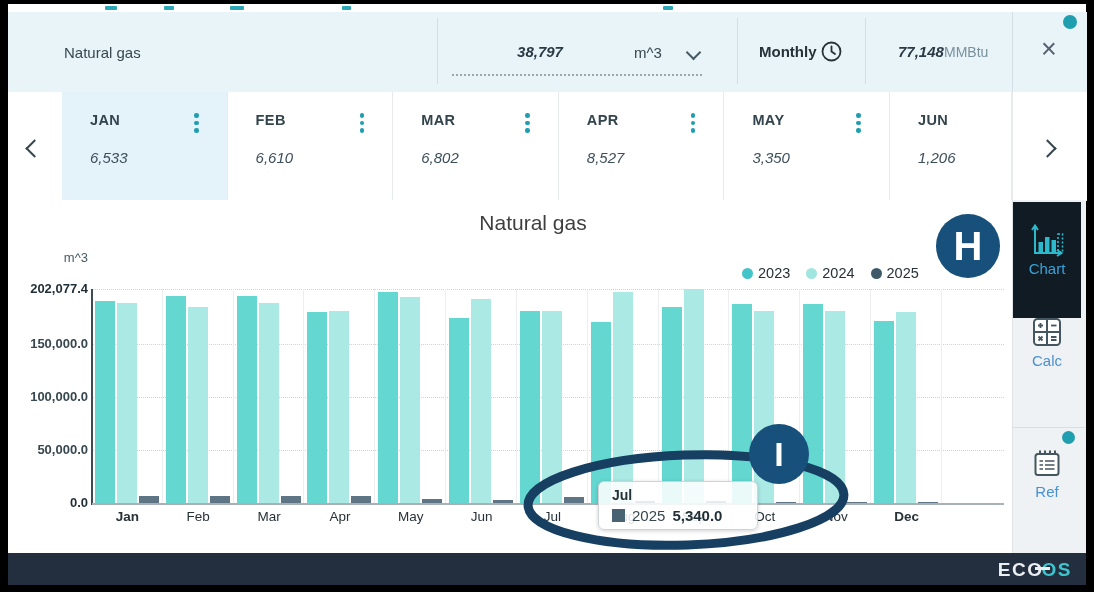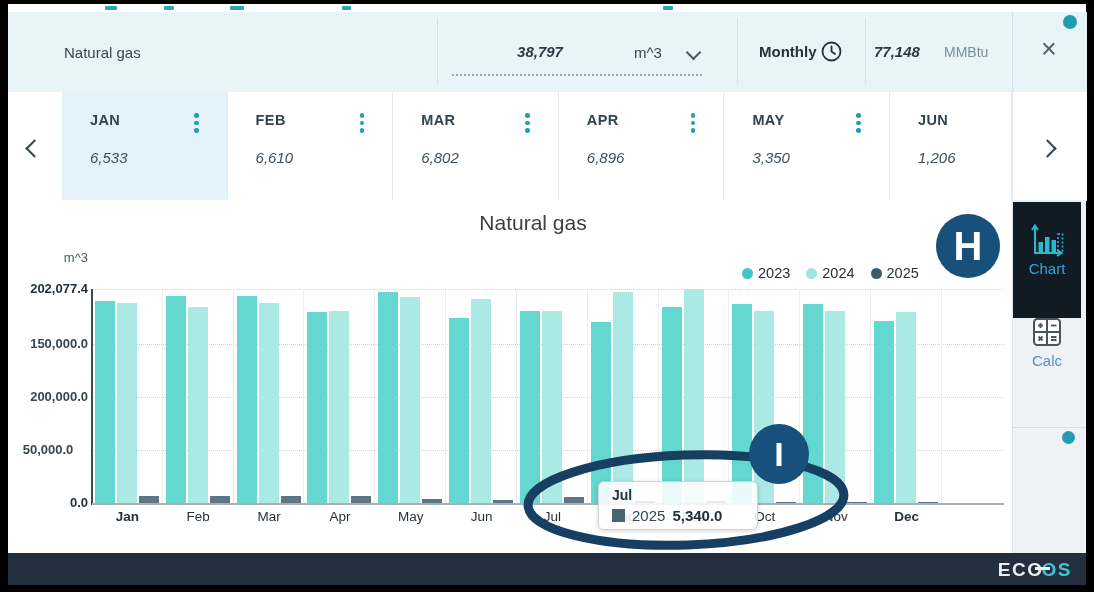--- a/index.html
+++ b/index.html
@@ -16,21 +16,21 @@
   .hdr-title{position:absolute;left:64px;top:44px;font-size:15px;color:#37474f;}
   .vdiv{position:absolute;top:18px;height:66px;width:1px;background:#d3dfe5;}
   .hdr-value{position:absolute;left:500px;top:43px;width:80px;text-align:center;
              font-size:15px;font-style:italic;font-weight:bold;color:#2b3a45;}
   .dotted-underline{position:absolute;left:452px;top:74px;width:250px;border-bottom:2px dotted #9aa7ae;}
   .hdr-unit{position:absolute;left:634px;top:44px;font-size:15px;color:#37474f;}
   .chev-down{position:absolute;left:688px;top:47px;width:9px;height:9px;
              border-left:2px solid #455a64;border-bottom:2px solid #455a64;transform:rotate(-45deg);}
   .hdr-period{position:absolute;left:759px;top:43px;font-size:15px;font-weight:bold;color:#263238;}
   .clock{position:absolute;left:820px;top:40px;}
-  .hdr-total{position:absolute;left:874px;top:43px;font-size:15px;font-style:italic;font-weight:bold;color:#2b3a45;}
+  .hdr-total{position:absolute;left:898px;top:43px;font-size:15px;font-style:italic;font-weight:bold;color:#2b3a45;}
   .hdr-total-unit{position:absolute;left:944px;top:44px;font-size:14px;color:#78909c;}
   .close-x{position:absolute;left:1032px;top:33px;width:34px;height:34px;font-size:27px;line-height:32px;
            text-align:center;color:#546070;cursor:pointer;}
   .dot-badge{position:absolute;width:14px;height:14px;border-radius:50%;}
 
   
   .strip{position:absolute;left:8px;top:92px;width:1004px;height:108px;background:#fff;border-bottom:1px solid #e6eaec;}
   .strip-next{position:absolute;left:1012px;top:92px;width:74px;height:108px;background:#fff;
               border-left:1px solid #e6eaec;border-bottom:1px solid #e6eaec;}
   .pn-chev{position:absolute;width:11px;height:11px;border-left:2px solid #37474f;border-bottom:2px solid #37474f;}
@@ -155,21 +155,21 @@
         <span class="mname">MAR</span>
         <span class="mval">6,802</span>
         <span class="kebab">
           <i style="background: rgb(31, 158, 176);"></i>
           <i style="background: rgb(31, 158, 176);"></i>
           <i style="background: rgb(31, 158, 176);"></i>
         </span>
       </div>
       <div class="mcell" style="left: 558.8px; top: 92px; width: 165.6px; position: absolute;">
         <span class="mname">APR</span>
-        <span class="mval">6,896</span>
+        <span class="mval">8,527</span>
         <span class="kebab">
           <i style="background: rgb(31, 158, 176);"></i>
           <i style="background: rgb(31, 158, 176);"></i>
           <i style="background: rgb(31, 158, 176);"></i>
         </span>
       </div>
       <div class="mcell" style="left: 724.4px; top: 92px; width: 165.6px; position: absolute;">
         <span class="mname">MAY</span>
         <span class="mval">3,350</span>
         <span class="kebab">
@@ -197,22 +197,22 @@
       </span>
       <span class="li">
         <i style="background: rgb(62, 90, 104);"></i>
         <span>2025</span>
       </span>
     </div>
   <div class="y-unit">m^3</div>
   <div id="ylabels">
       <div class="ytick b" style="top: 281px;">202,077.4</div>
       <div class="ytick" style="top: 336.15px;">150,000.0</div>
-      <div class="ytick" style="top: 389.1px;">200,000.0</div>
-      <div class="ytick" style="top: 442.05px; text-align: center;">50,000.0</div>
+      <div class="ytick" style="top: 389.1px;">100,000.0</div>
+      <div class="ytick" style="top: 442.05px;">50,000.0</div>
       <div class="ytick b" style="top: 495px;">0.0</div>
     </div>
   <div id="gridlines">
       <div class="gridline" style="top: 289px;"></div>
       <div class="gridline" style="top: 344.15px;"></div>
       <div class="gridline" style="top: 397.1px;"></div>
       <div class="gridline" style="top: 450.05px;"></div>
     </div>
   <div class="yaxis"></div>
   <div class="plot" id="plot">
@@ -329,17 +329,25 @@
       <path d="M16 3 V29 M3 16 H29" stroke="#44565f" stroke-width="2"></path>
       <path d="M9.5 7 V12 M7 9.5 H12" stroke="#44565f" stroke-width="1.8"></path>
       <path d="M20 9.5 H25.5" stroke="#44565f" stroke-width="1.8"></path>
       <path d="M7.5 20.5 L11.5 24.5 M11.5 20.5 L7.5 24.5" stroke="#44565f" stroke-width="1.8"></path>
       <path d="M20 21 H25.5 M20 24 H25.5" stroke="#44565f" stroke-width="1.8"></path>
     </svg>
     <div class="tile-label" id="lbl-calc" style="color: rgb(74, 144, 207); margin-top: 4px;">Calc</div>
   </div>
   <div class="side-div"></div>
   <div class="dot-badge" style="left: 1062px; top: 431px; width: 13px; height: 13px; background: rgb(31, 158, 176);"></div>
+  <div class="side-tile" style="top:447px;">
+    <svg class="icon-wrap" width="32" height="32" viewBox="0 0 32 32">
+      <path d="M9 3.5 V9 M14 3.5 V9 M19 3.5 V9 M24 3.5 V9" stroke="#44565f" stroke-width="2"></path>
+      <rect x="4.5" y="7" width="23" height="21" rx="2.5" fill="#fff" stroke="#44565f" stroke-width="2"></rect>
+      <path d="M8.5 14 H12 M14 14 H23.5 M8.5 18 H12 M14 18 H23.5 M8.5 22 H12 M14 22 H23.5" stroke="#44565f" stroke-width="1.6"></path>
+    </svg>
+    <div class="tile-label" id="lbl-ref" style="color: rgb(74, 144, 207); margin-top: 4px;">Ref</div>
+  </div>
 
   <div class="footer" id="footer" style="background: rgb(35, 46, 62);">
     <div class="logo"><span class="eco">ECO</span><span class="dash"></span><span class="os">OS</span></div>
   </div>
 </div>
 
 </body></html>

